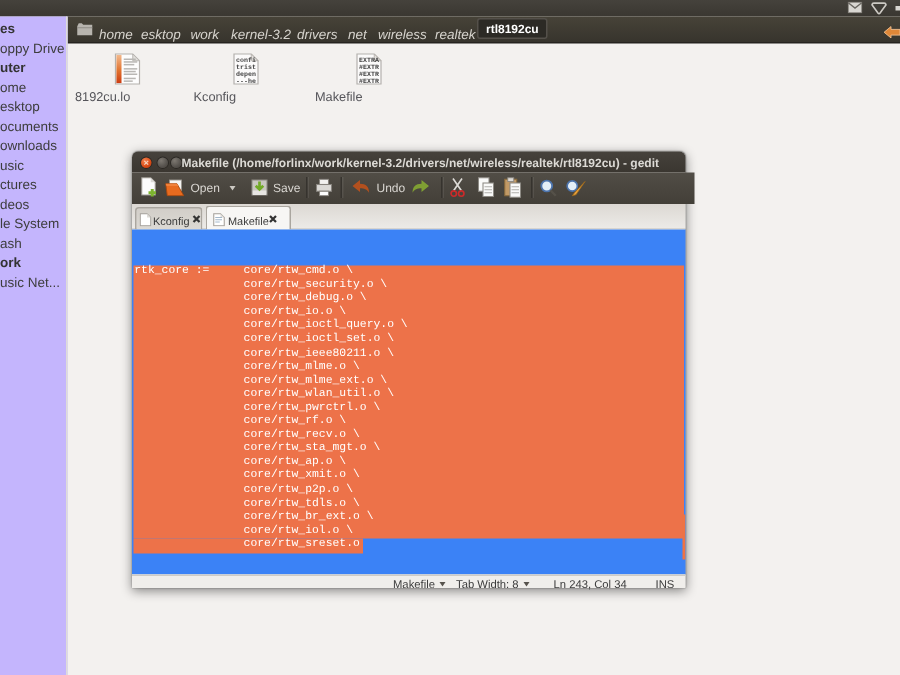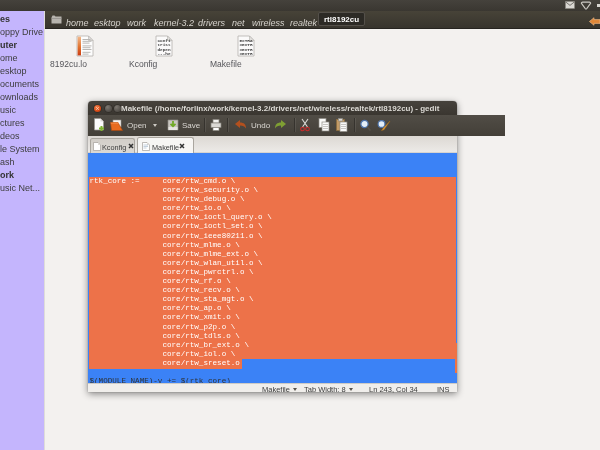--- a/index.html
+++ b/index.html
@@ -31,21 +31,21 @@
   
   #gedit { left:88px; top:101px; width:369px; height:291px;
     border-radius:4px 4px 1px 1px;
     box-shadow:0 2px 7px rgba(0,0,0,0.45), 0 0 1px rgba(0,0,0,0.5); }
   #titlebar { left:0; top:0; width:369px; height:14px;
     background:linear-gradient(#46423c,#3a3630);
     border-radius:4px 4px 0 0; }
   #titlebar .t { position:absolute; left:33px; top:2.5px; font-size:8px; font-weight:bold;
     color:#dcdad5; white-space:nowrap; letter-spacing:0px; }
   .wbtn { position:absolute; top:4px; width:7px; height:7px; border-radius:50%; }
-  #toolbar { left:0; top:14px; width:417px; height:20.5px;
+  #toolbar { left:0; top:14px; width:375px; height:20.5px;
     background:linear-gradient(#514d46,#433f38); }
   .tbtxt { position:absolute; top:6px; font-size:8px; color:#dad7d2; }
   .tsep { position:absolute; top:3px; width:1px; height:14px; background:#36332e;
     box-shadow:1px 0 0 rgba(255,255,255,0.08); }
 
   #tabbar { left:0; top:34.5px; width:369px; height:17px;
     background:linear-gradient(#dcd8d3,#eceae7);
     border-bottom:1px solid #d7d4d0; }
   .tab { position:absolute; height:14.5px; top:2.5px; border:1px solid #aaa69f;
     border-bottom:none; border-radius:2.5px 2.5px 0 0; font-size:7.3px; color:#3c3c3c; }
@@ -300,21 +300,20 @@
                 core/rtw_rf.o \
                 core/rtw_recv.o \
                 core/rtw_sta_mgt.o \
                 core/rtw_ap.o \
                 core/rtw_xmit.o \
                 core/rtw_p2p.o \
                 core/rtw_tdls.o \
                 core/rtw_br_ext.o \
                 core/rtw_iol.o \
                 core/rtw_sreset.o</div>
-    <div id="code2">$(MODULE_NAME)-y += $(rtk_core)</div>
     <div id="scrollthumb"></div>
   </div>
 
   <div id="statusbar" class="abs">
     <span class="sbt" style="left:174px">Makefile<span class="dar"></span></span>
     <span class="sbt" style="left:216px">Tab Width: 8<span class="dar"></span></span>
     <span class="sbt" style="left:281px">Ln 243, Col 34</span>
     <span class="sbt" style="left:349px">INS</span>
   </div>
 

